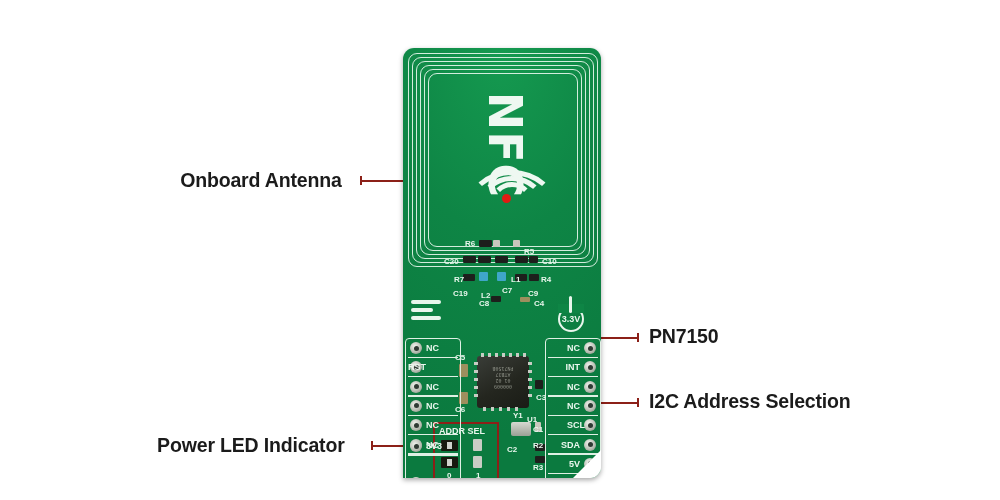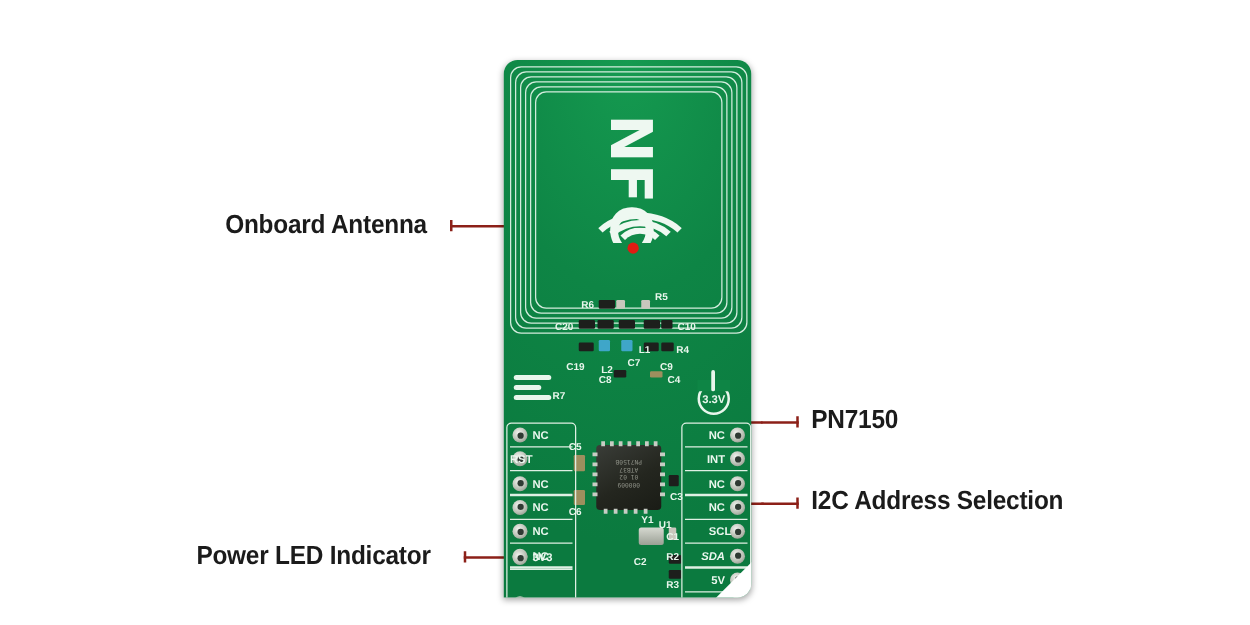--- a/index.html
+++ b/index.html
@@ -227,27 +227,40 @@
     <div class="smd tan" style="left:56px;top:130px;width:9px;height:13px;"></div>
     <div class="smd tan" style="left:56px;top:158px;width:9px;height:12px;"></div>
     <div class="smd" style="left:132px;top:146px;width:8px;height:9px;"></div>
 
     <div class="xtal"></div>
 
     <div class="smd lt" style="left:132px;top:188px;width:6px;height:10px;"></div>
     <div class="smd" style="left:132px;top:210px;width:10px;height:7px;"></div>
     <div class="smd" style="left:132px;top:222px;width:10px;height:7px;"></div>
 
+    <div class="addrbox">
+      <div class="silk" style="left:4px;top:3px;font-size:9px;">ADDR SEL</div>
+      <div class="jp" style="left:6px;top:16px;">
+          <i></i>
+        </div>
+      <div class="jp" style="left:6px;top:33px;">
+          <i></i>
+        </div>
+      <div class="jppad" style="left:38px;top:15px;"></div>
+      <div class="jppad" style="left:38px;top:32px;"></div>
+      <div class="silk" style="left:12px;top:48px;">0</div>
+      <div class="silk" style="left:41px;top:48px;">1</div>
+    </div>
 
     <div id="silk-layer">
         <div class="silk" style="left: 62px; top: 6px;">R6</div>
-        <div class="silk" style="left: 121px; top: 0;">R5</div>
+        <div class="silk" style="left: 121px; top: 14px;">R5</div>
         <div class="silk" style="left: 41px; top: 24px;">C20</div>
         <div class="silk" style="left: 139px; top: 24px;">C10</div>
-        <div class="silk" style="left: 39px; top: 42px; margin-top: 37px;">R7</div>
+        <div class="silk" style="left: 51px; top: 42px;">R7</div>
         <div class="silk" style="left: 108px; top: 42px;">L1</div>
         <div class="silk" style="left: 138px; top: 42px;">R4</div>
         <div class="silk" style="left: 50px; top: 56px;">C19</div>
         <div class="silk" style="left: 78px; top: 58px;">L2</div>
         <div class="silk" style="left: 99px; top: 53px;">C7</div>
         <div class="silk" style="left: 125px; top: 56px;">C9</div>
         <div class="silk" style="left: 76px; top: 66px;">C8</div>
         <div class="silk" style="left: 131px; top: 66px;">C4</div>
         <div class="silk" style="left: 52px; top: 120px;">C5</div>
         <div class="silk" style="left: 52px; top: 172px;">C6</div>
@@ -326,21 +339,21 @@
             <div class="pinname" style="right: 20px;">NC</div>
             <div class="sep"></div>
           </div>
           <div class="pinrow" style="top: 77.2px;">
             <div class="hole" style="right: 4px;"></div>
             <div class="pinname" style="right: 15px;">SCL</div>
             <div class="sep"></div>
           </div>
           <div class="pinrow" style="top: 96.5px;">
             <div class="hole" style="right: 4px;"></div>
-            <div class="pinname" style="right: 20px; font-style: italic;">SDA</div>
+            <div class="pinname" style="right: 20px;">SDA</div>
             <div class="sep"></div>
           </div>
           <div class="pinrow" style="top: 115.8px;">
             <div class="hole" style="right: 4px;"></div>
             <div class="pinname" style="right: 20px;">5V</div>
             <div class="sep"></div>
           </div>
           <div class="pinrow" style="top: 135.1px;">
             <div class="hole" style="right: 4px;"></div>
             <div class="pinname" style="right: 20px;">GND</div>

